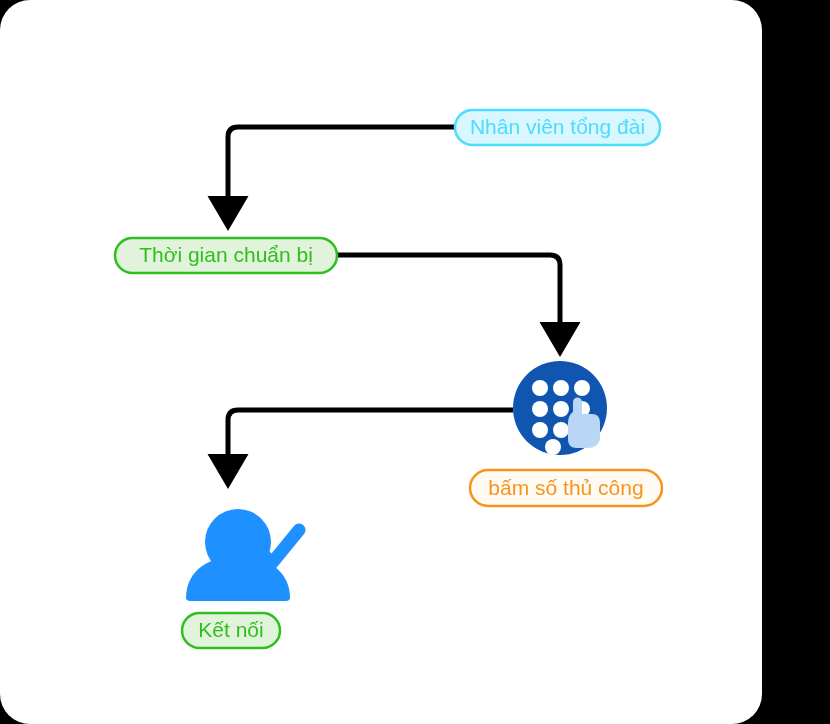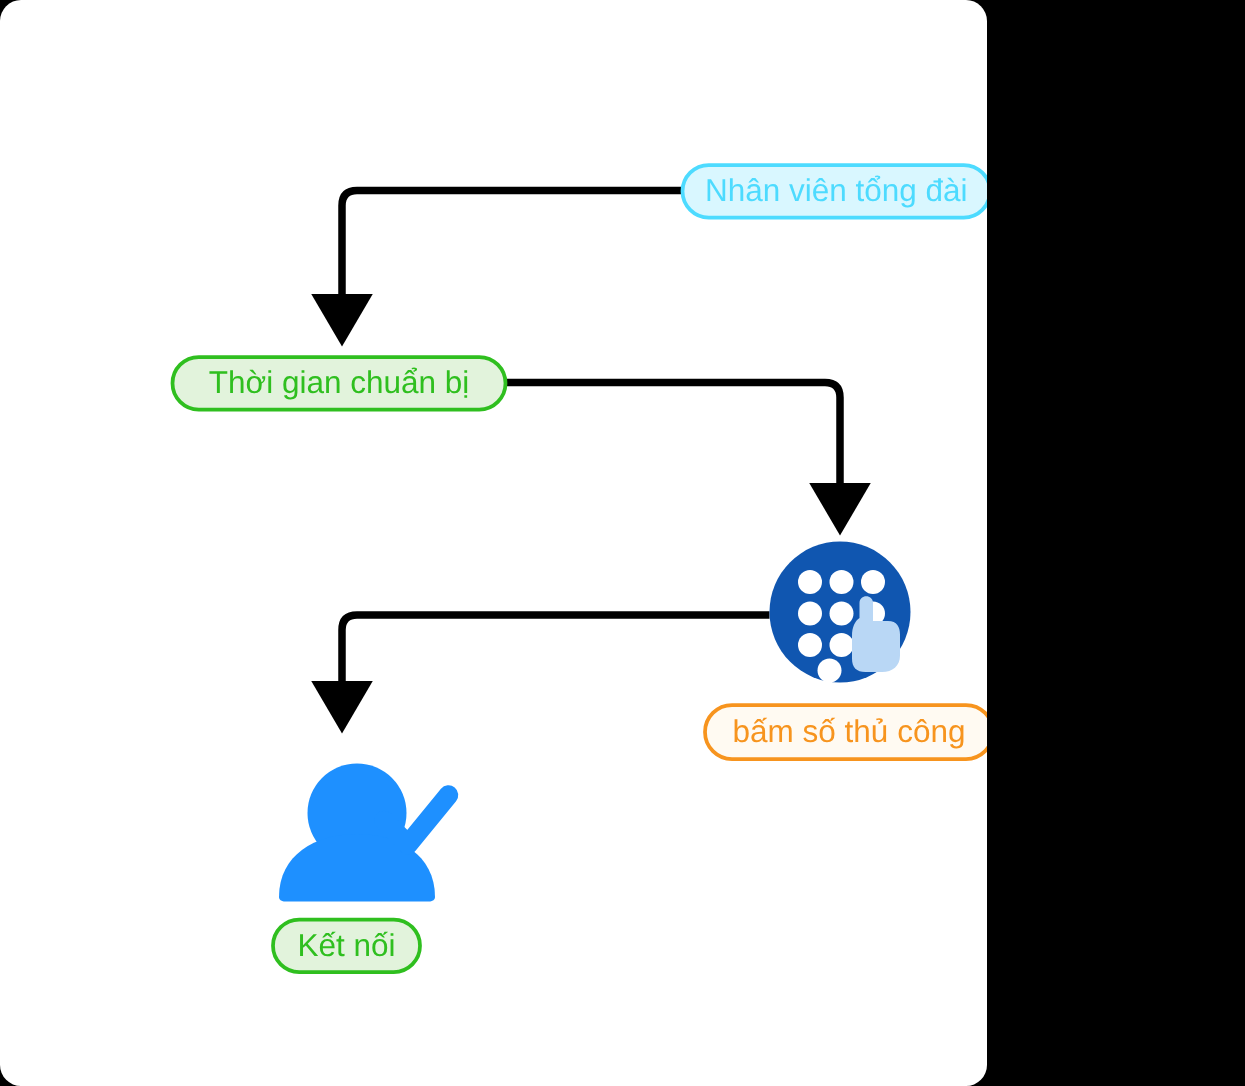--- a/index.html
+++ b/index.html
@@ -8,24 +8,24 @@
     background: #000000;
   }
   body {
     width: 830px;
     height: 724px;
     overflow: hidden;
     font-family: "Liberation Sans", sans-serif;
   }
   #canvas {
     position: relative;
-    width: 658px;
+    width: 762px;
     height: 724px;
     background: #ffffff;
-    border-radius: 14px;
+    border-radius: 30px;
     overflow: hidden;
   }
   #diagram {
     position: absolute;
     left: 0;
     top: 0;
     width: 830px;
     height: 724px;
     display: block;
   }

